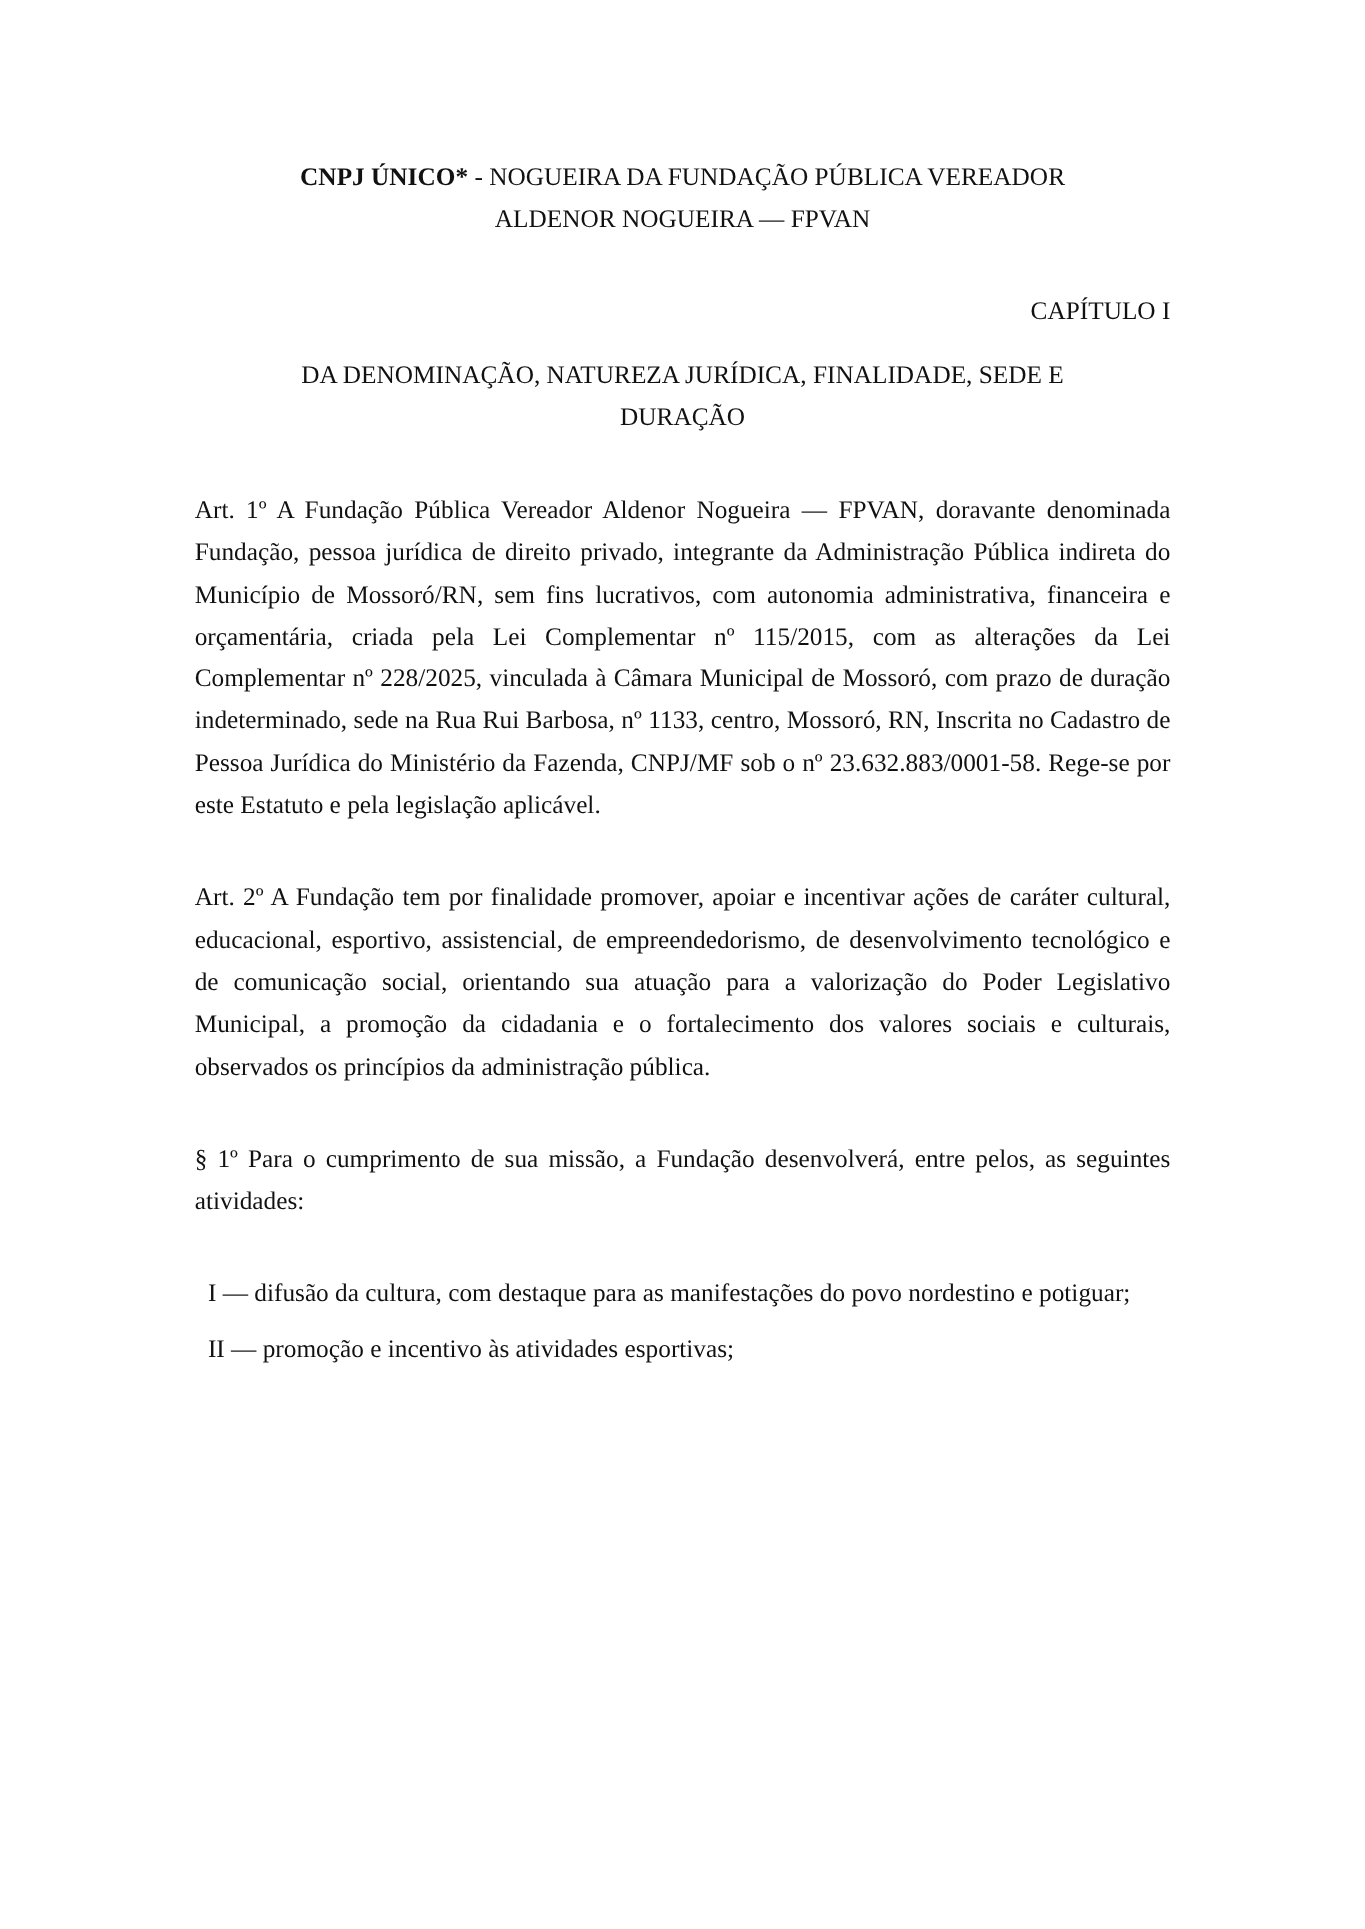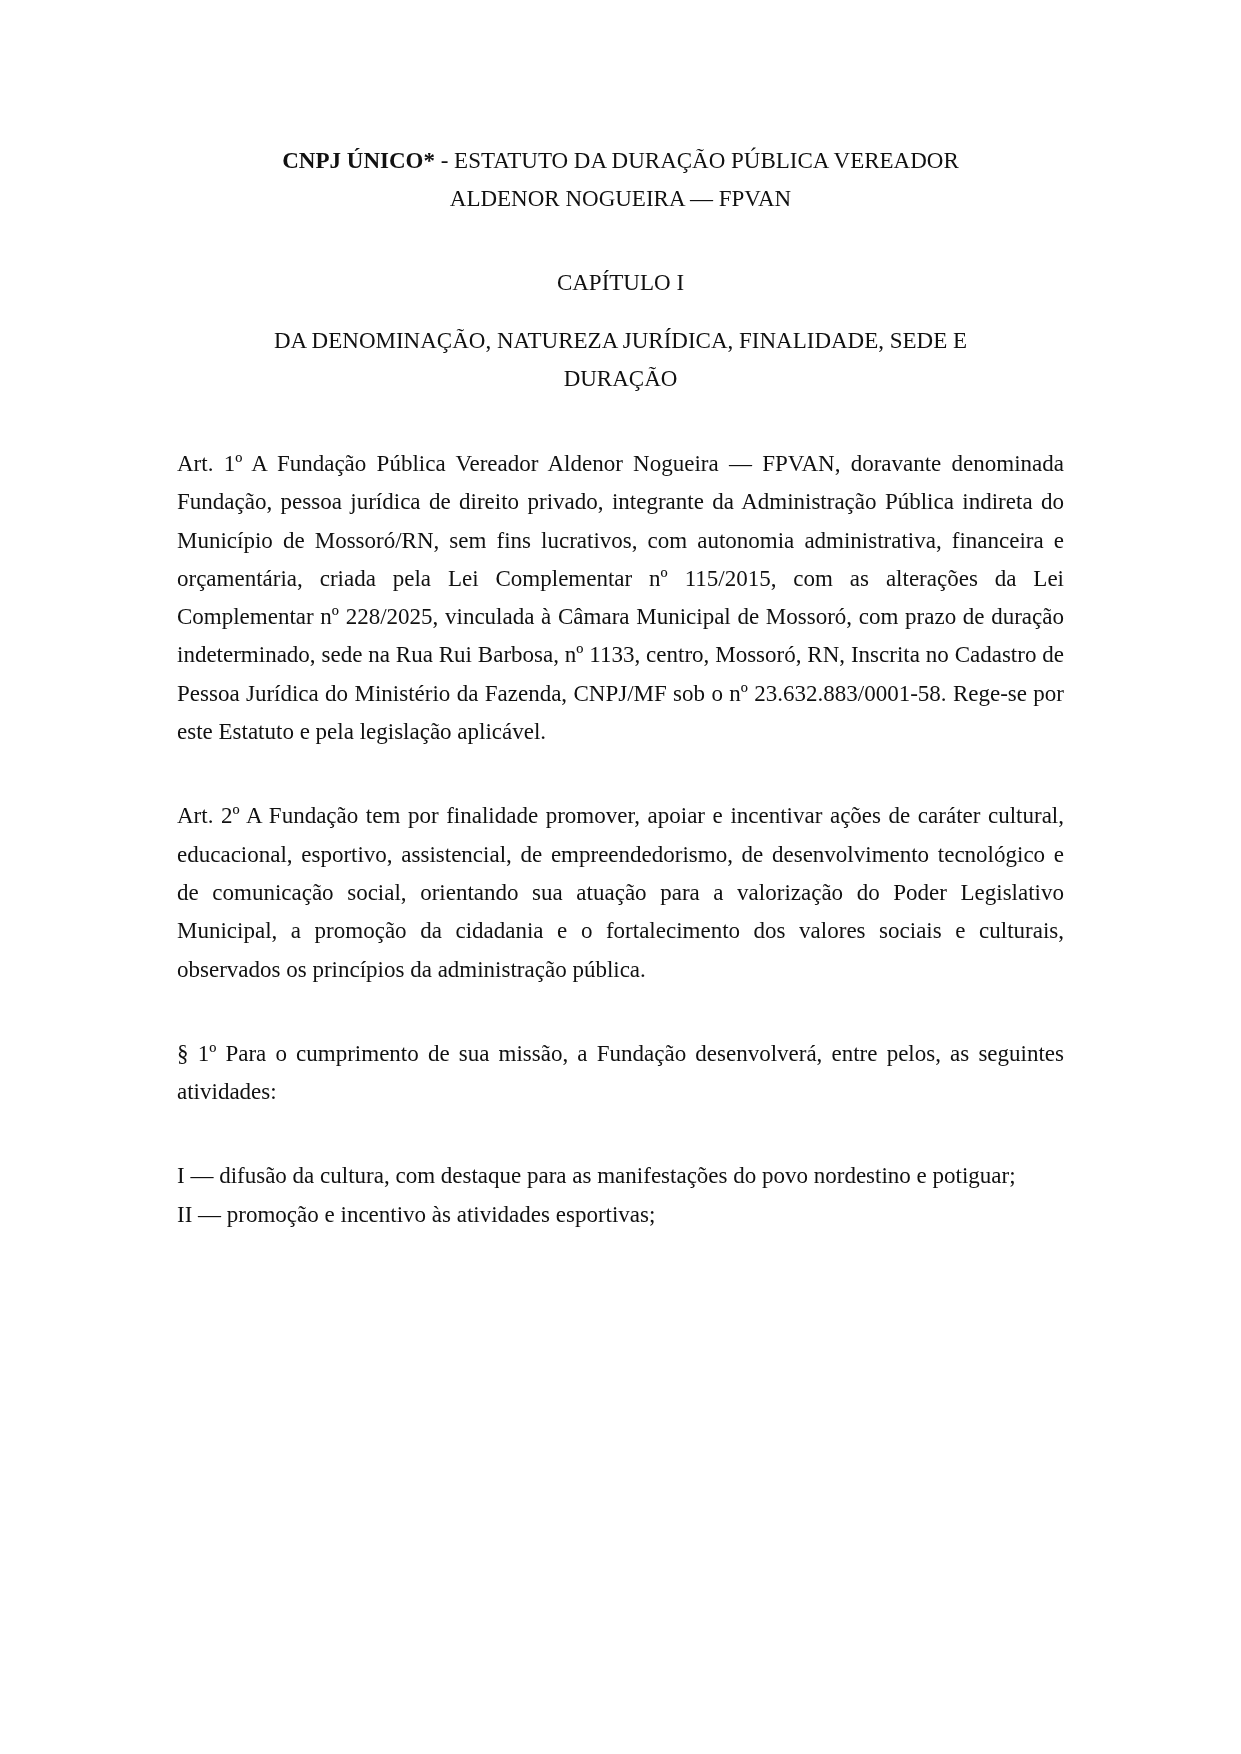--- a/index.html
+++ b/index.html
@@ -21,41 +21,41 @@
       top: 142px;
       width: 887px;
     }
     .center {
       text-align: center;
       font-size: 23px;
       line-height: 38px;
       margin: 0;
     }
     .title-block { margin: 0 0 0 0; }
-    .chapter { margin-top: 46px; }
+    .chapter { margin-top: 46px; text-align: right; }
     .chapter-sub { margin-top: 20px; }
     .para {
       font-size: 23px;
       line-height: 38.3px;
       text-align: justify;
       text-align-last: left;
       margin: 0;
     }
     .gap-lg { margin-top: 46px; }
     .gap-art1 { margin-top: 47px; }
     .bold { font-weight: bold; }
-    .list-item { margin: 0; }
+    .list-item { margin: 12px; }
   </style>
 </head>
 <body>
 
 <div class="page">
 
   <div class="title-block">
-    <p class="center"><span class="bold">CNPJ ÚNICO*</span><span> - ESTATUTO DA DURAÇÃO PÚBLICA VEREADOR</span></p>
+    <p class="center"><span class="bold">CNPJ ÚNICO*</span><span> - NOGUEIRA DA FUNDAÇÃO PÚBLICA VEREADOR</span></p>
     <p class="center">ALDENOR NOGUEIRA — FPVAN</p>
   </div>
 
   <p class="center chapter">CAPÍTULO I</p>
 
   <div class="chapter-sub">
     <p class="center">DA DENOMINAÇÃO, NATUREZA JURÍDICA, FINALIDADE, SEDE E</p>
     <p class="center">DURAÇÃO</p>
   </div>
 

